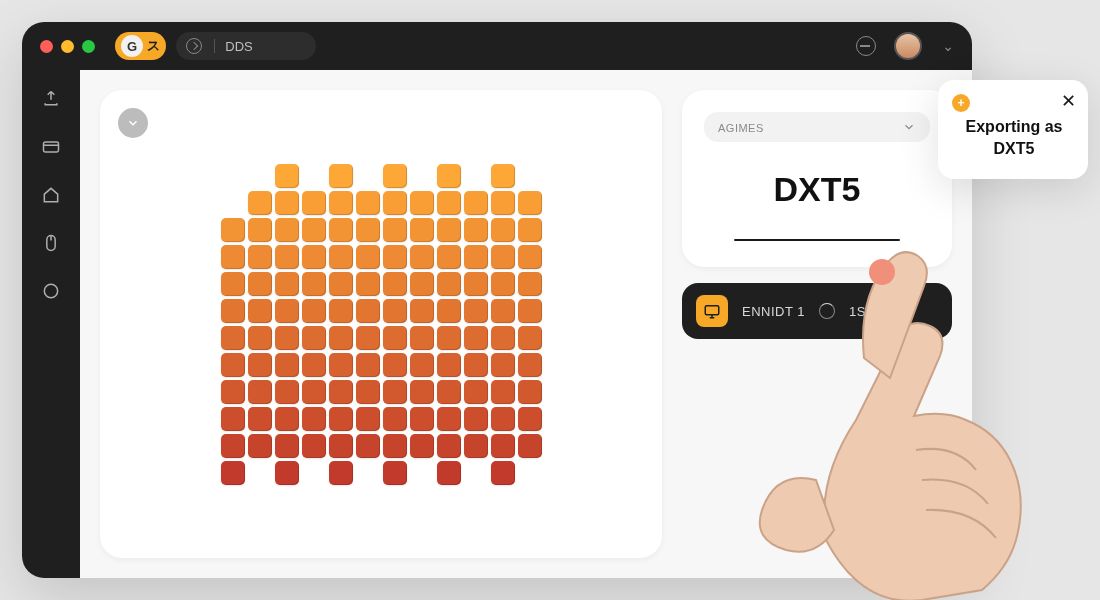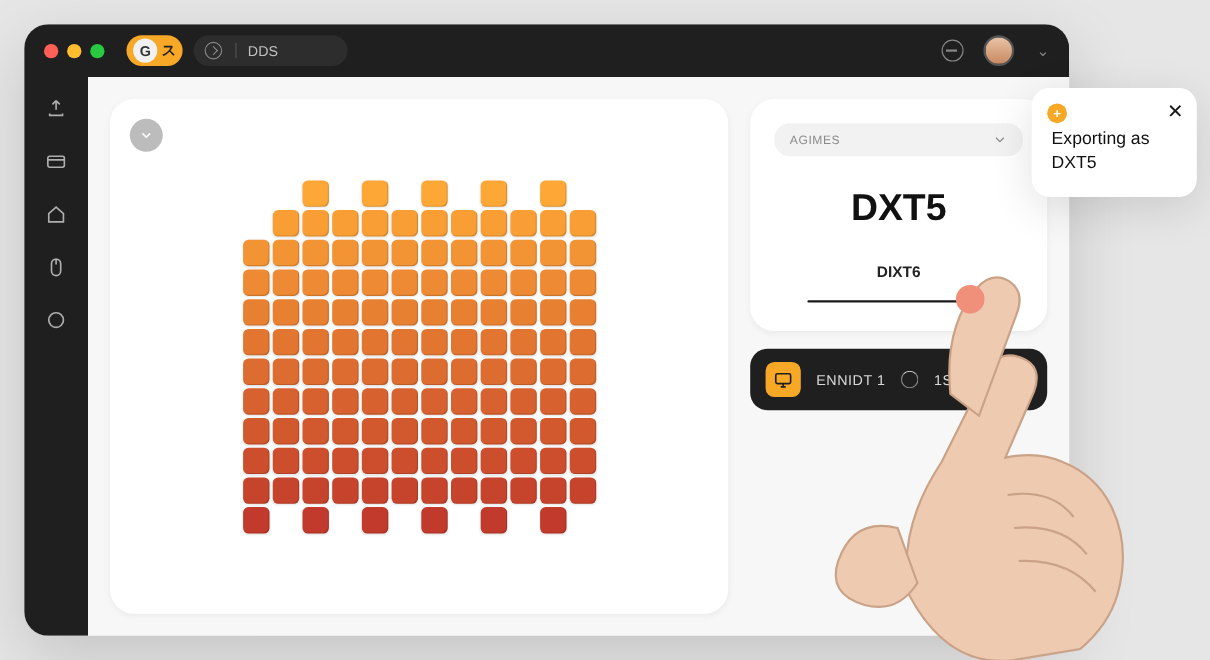--- a/index.html
+++ b/index.html
@@ -64,21 +64,21 @@
   .status{background:#1f1f1f;border-radius:16px;padding:12px 14px;display:flex;align-items:center;gap:14px;color:#d8d8d8;font-size:13px;letter-spacing:.5px;}
   .status .ico{width:32px;height:32px;border-radius:8px;background:#f7a826;display:flex;align-items:center;justify-content:center;}
   .status .ico svg{width:18px;height:18px;stroke:#1f1f1f;stroke-width:2;fill:none;}
   .status .spin{width:16px;height:16px;border:1.8px solid #888;border-top-color:#d8d8d8;border-radius:50%;}
   .kebab{position:absolute;right:20px;bottom:16px;display:flex;gap:6px;}
   .kebab span{width:6px;height:6px;border-radius:50%;background:#cfcfcf;}
   
   .toast{position:absolute;top:80px;left:938px;width:150px;background:#fff;border-radius:16px;padding:18px 16px 20px 18px;box-shadow:0 10px 40px rgba(0,0,0,.12);}
   .toast .plus{width:18px;height:18px;border-radius:50%;background:#f7a826;color:#fff;font-size:12px;display:flex;align-items:center;justify-content:center;font-weight:700;position:absolute;top:14px;left:14px;}
   .toast .x{position:absolute;top:10px;right:12px;font-size:18px;color:#1a1a1a;cursor:pointer;}
-  .toast .msg{font-size:16px;font-weight:400;color:#111;margin-top:18px;line-height:1.35;}
+  .toast .msg{font-size:16px;font-weight:700;color:#111;text-align:center;margin-top:18px;line-height:1.35;}
   
   .hand{position:absolute;left:706px;top:240px;width:370px;height:360px;pointer-events:none;}
 </style>
 </head>
 <body>
 
 <div class="app-window">
 
   <div class="titlebar">
     <div class="traffic">
@@ -289,21 +289,20 @@
 
     <div class="rightcol">
       <div class="panel">
         <div class="drop">
           <span>AGIMES</span>
           <svg viewBox="0 0 24 24">
               <path d="M6 9l6 6 6-6"></path>
             </svg>
         </div>
         <div class="format-big">DXT5</div>
-        <div class="sec-title">DIXT6</div>
         <div class="sec-line"></div>
       </div>
 
       <div class="status">
         <div class="ico">
           <svg viewBox="0 0 24 24">
               <rect x="3" y="5" width="18" height="12" rx="2"></rect>
               <path d="M9 21h6M12 17v4"></path>
             </svg>
         </div>

